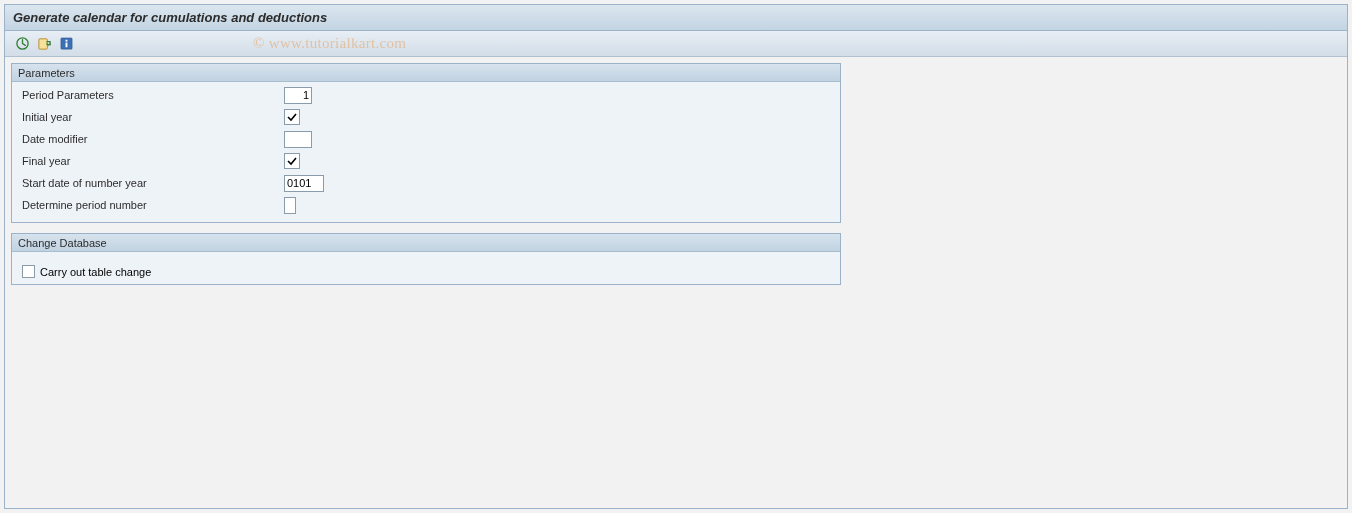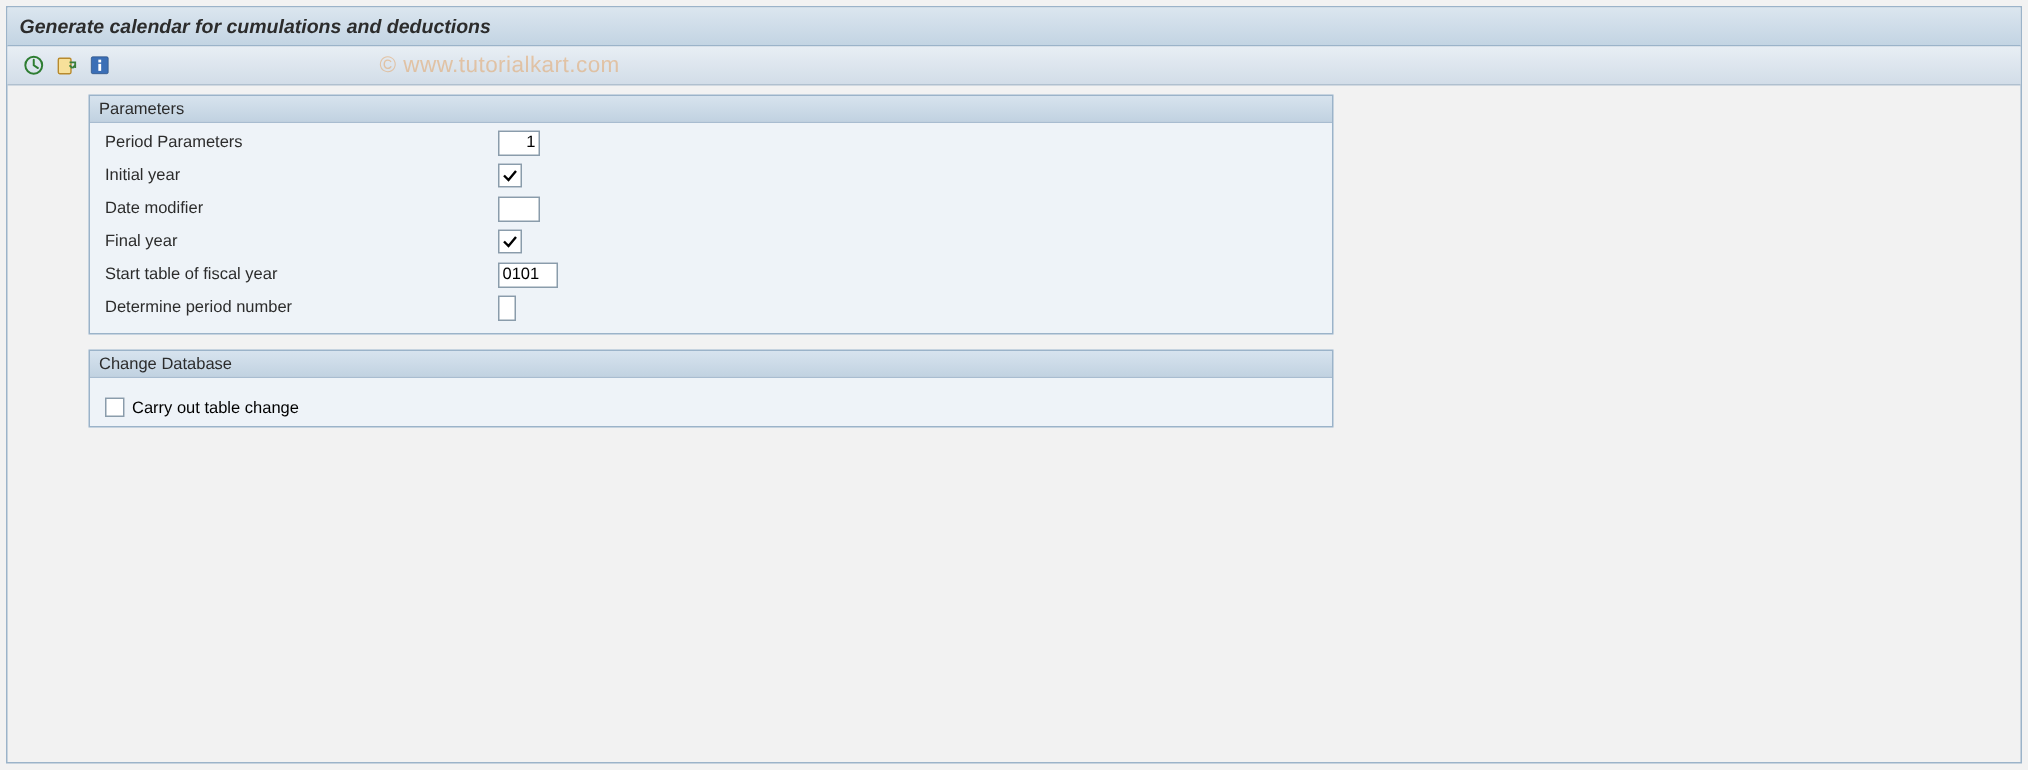--- a/index.html
+++ b/index.html
@@ -55,33 +55,32 @@
       justify-content: center;
       cursor: pointer;
       border-radius: 2px;
     }
     .watermark {
       position: absolute;
       left: 248px;
       top: 4px;
       font-size: 15px;
       color: rgba(229, 151, 76, 0.45);
-      font-family: Liberation Sans, sans-serif;
+      font-family: Liberation Serif, serif;
       letter-spacing: 0.3px;
       pointer-events: none;
     }
     .content {
       padding: 6px;
     }
     .group {
       border: 1px solid #9bb3c9;
       margin-bottom: 10px;
       width: 830px;
       background: #eef3f8;
-      margin-left: 48px;
     }
     .group-header {
       height: 18px;
       background: linear-gradient(to bottom, #d7e3ee 0%, #c1d2e1 100%);
       border-bottom: 1px solid #a8bcd0;
       display: flex;
       align-items: center;
       padding: 0 6px;
       font-size: 11px;
       color: #2c2c2c;
@@ -203,21 +202,21 @@
         <div class="field-row">
           <div class="field-label">Final year</div>
           <div class="sap-check">
             <svg class="check-mark" width="12" height="12" viewBox="0 0 12 12">
               <path d="M2 6 L5 9 L10 3" stroke="#000" stroke-width="1.6" fill="none"></path>
             </svg>
           </div>
         </div>
 
         <div class="field-row">
-          <div class="field-label">Start table of fiscal year</div>
+          <div class="field-label">Start date of number year</div>
           <input class="field-input w-40" value="0101" style="">
         </div>
 
         <div class="field-row">
           <div class="field-label">Determine period number</div>
           <input class="field-input w-12" value="" style="">
         </div>
 
       </div>
     </div>

